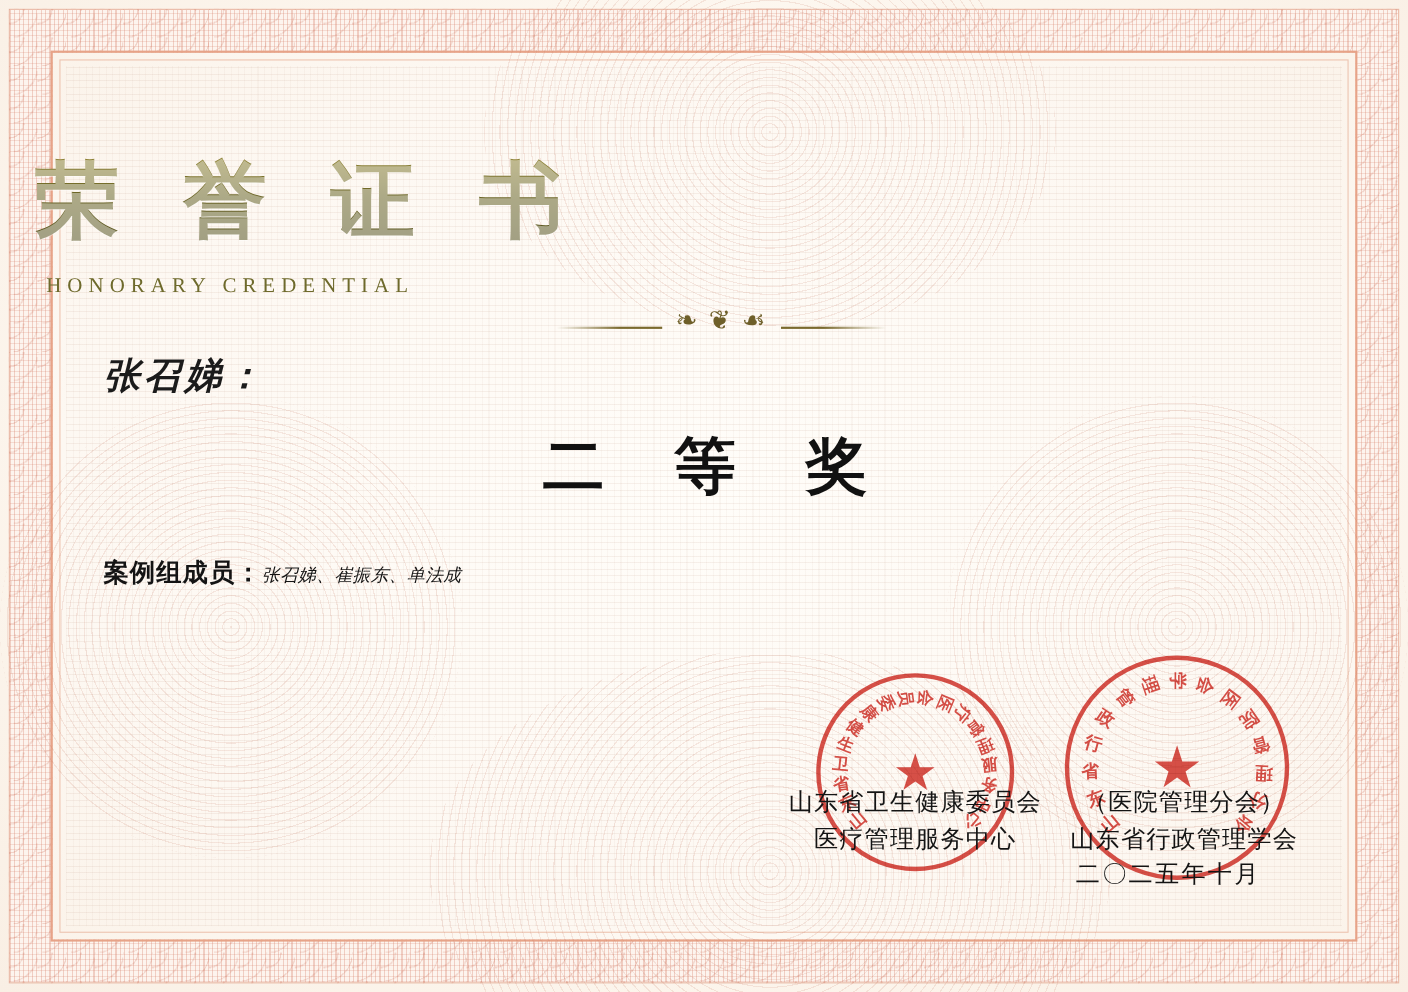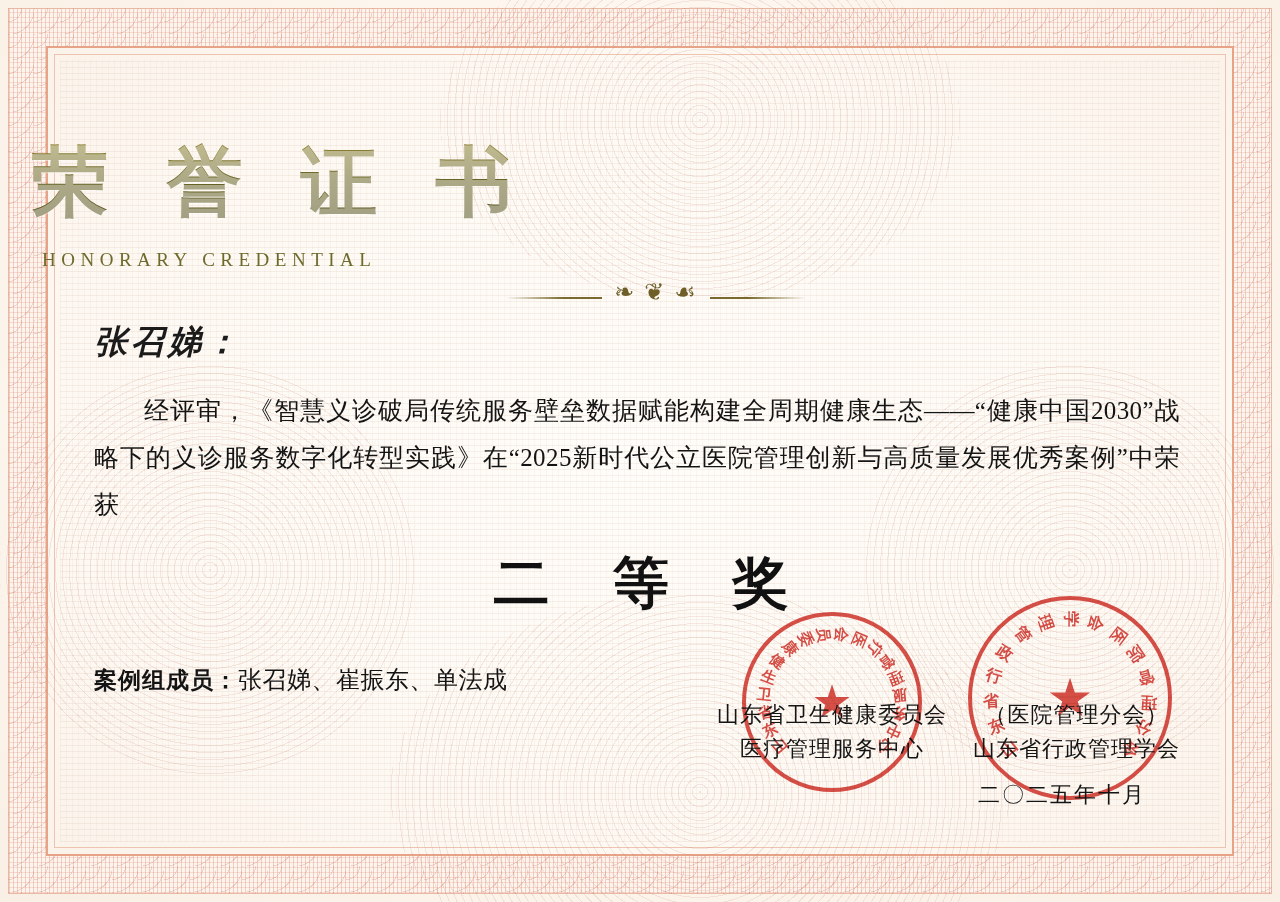--- a/index.html
+++ b/index.html
@@ -205,22 +205,23 @@
     font-family: "Liberation Serif", "DejaVu Serif", serif;
     font-size: 22px;
     color: #141414;
   }
   .members .label {
     font-weight: 700;
     font-size: 23px;
     letter-spacing: 1px;
   }
   .members .names {
-    font-size: 24px;
+    font-size: 16px;
     letter-spacing: 0.5px;
+    font-style: italic;
   }
 
   
   .sign-area {
     position: absolute;
     right: 100px;
     bottom: 92px;
     text-align: center;
     font-family: "Liberation Serif", "DejaVu Serif", serif;
     color: #141414;
@@ -232,21 +233,20 @@
     justify-content: flex-end;
   }
   .issuer {
     font-size: 22px;
     line-height: 34px;
     letter-spacing: 1px;
     text-align: center;
     white-space: nowrap;
   }
   .date {
-    margin-top: 14px;
     font-size: 22px;
     letter-spacing: 2px;
     text-align: right;
     padding-right: 34px;
   }
 
   
   .seal {
     position: absolute;
     border-radius: 50%;
@@ -302,21 +302,20 @@
     <div class="title-en">HONORARY CREDENTIAL</div>
     <div class="title-orn">
       <span class="line left"></span>
       <span class="glyph">❧ ❦ ☙</span>
       <span class="line right"></span>
     </div>
   </div>
 
   <div class="body-area">
     <div class="recipient">张召娣：</div>
-    <p class="paragraph">经评审，《智慧义诊破局传统服务壁垒数据赋能构建全周期健康生态——“健康中国2030”战略下的义诊服务数字化转型实践》在“2025新时代公立医院管理创新与高质量发展优秀案例”中荣获</p>
     <div class="award">二 等 奖</div>
     <div class="members">
       <span class="label">案例组成员：</span><span class="names">张召娣、崔振东、单法成</span>
     </div>
   </div>
 
   <div class="seal" id="seal-left">
     <div class="ring-text">
         <span style="font-size: 15px; transform: rotate(-130deg) translate(0px, -68px) rotate(90deg) translate(-50%, -50%);">山</span>
         <span style="font-size: 15px; transform: rotate(-114.706deg) translate(0px, -68px) rotate(90deg) translate(-50%, -50%);">东</span>

